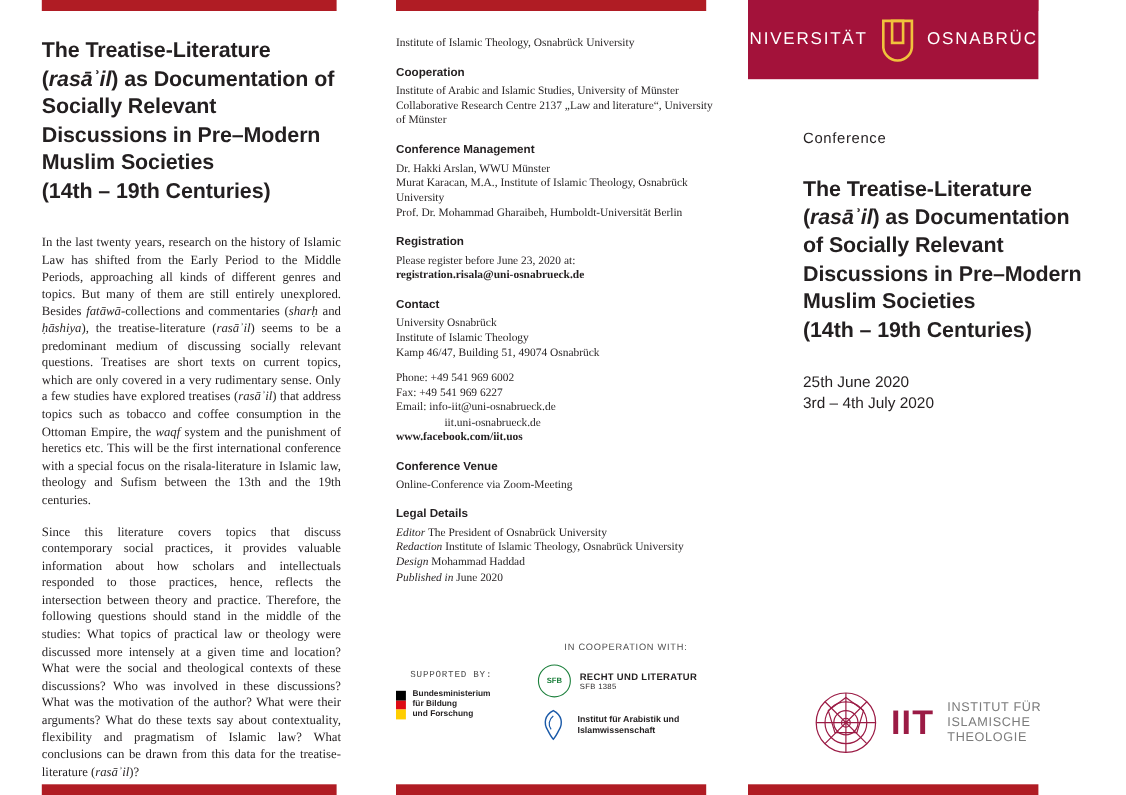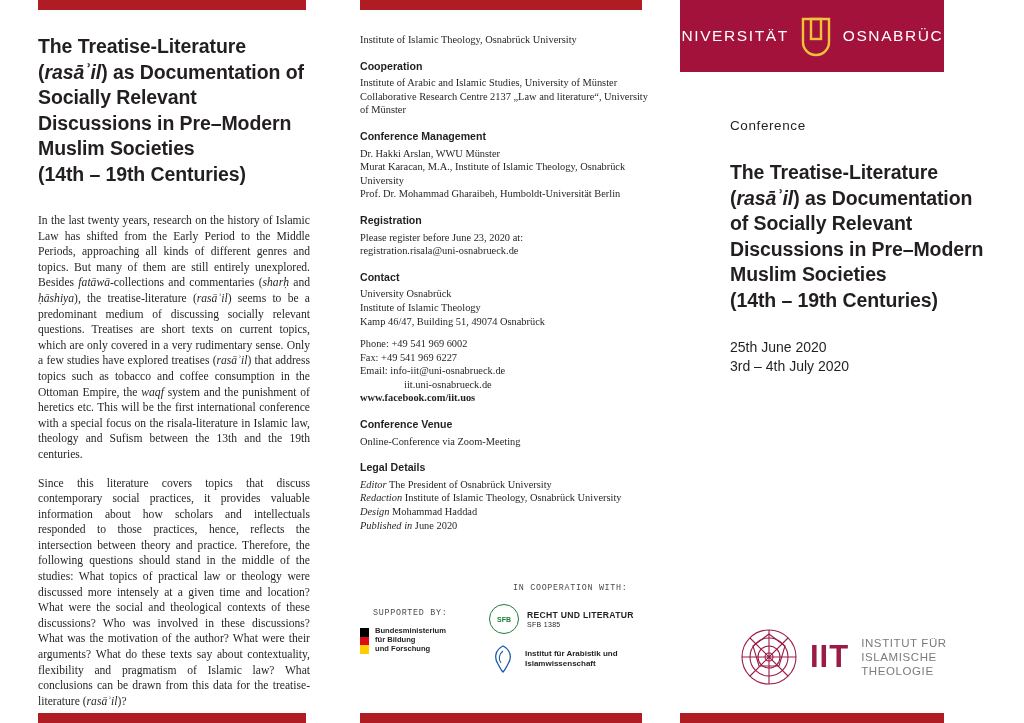--- a/index.html
+++ b/index.html
@@ -63,21 +63,21 @@
     letter-spacing:0.6px;margin-bottom:27px;}
   .c3-title{font-family:"Liberation Sans", sans-serif;font-weight:bold;font-size:19.5px;
     line-height:25.5px;color:#231f20;letter-spacing:-0.1px;}
   .c3-title em{font-style:italic;font-weight:bold;}
   .c3-dates{margin-top:25px;font-family:"Liberation Sans", sans-serif;font-size:14px;
     line-height:19px;color:#231f20;}
 
   
   .sup-label{position:absolute;left:373px;top:608px;font-family:Liberation Mono, monospace;
     font-size:8.4px;letter-spacing:0.7px;color:#4d4d4d;}
-  .coop-label{position:absolute;left:489px;top:583px;font-family:Liberation Mono, monospace;
+  .coop-label{position:absolute;left:489px;top:583px;font-family:Liberation Sans, sans-serif;
     font-size:8.4px;letter-spacing:0.7px;color:#4d4d4d;padding-left:24px;}
 
   .bmbf{position:absolute;left:360px;top:626px;width:120px;height:40px;display:flex;gap:6px;align-items:flex-start;}
   .flag{width:9px;height:26px;display:flex;flex-direction:column;margin-top:2px;}
   .flag i{display:block;height:33.33%;}
   .flag .k{background:#000000;}
   .flag .r{background:#dd0b15;}
   .flag .y{background:#ffce00;}
   .bmbf-text{font-family:"Liberation Sans",sans-serif;font-size:7.6px;line-height:9.2px;color:#231f20;font-weight:bold;}
 
@@ -141,21 +141,21 @@
     <div class="c2-block">
       <div class="c2-h">Conference Management</div>
       <p>Dr. Hakki Arslan, WWU Münster</p>
       <p>Murat Karacan, M.A., Institute of Islamic Theology, Osnabrück University</p>
       <p>Prof. Dr. Mohammad Gharaibeh, Humboldt-Universität Berlin</p>
     </div>
 
     <div class="c2-block">
       <div class="c2-h">Registration</div>
       <p>Please register before June 23, 2020 at:</p>
-      <p style="font-weight:normal;">registration.risala@uni-osnabrueck.de</p>
+      <p style="font-weight:bold;">registration.risala@uni-osnabrueck.de</p>
     </div>
 
     <div class="c2-block">
       <div class="c2-h">Contact</div>
       <p>University Osnabrück</p>
       <p>Institute of Islamic Theology</p>
       <p>Kamp 46/47, Building 51, 49074 Osnabrück</p>
       <p class="sp">Phone: +49 541 969 6002</p>
       <p>Fax: +49 541 969 6227</p>
       <p>Email: info-iit@uni-osnabrueck.de</p>

